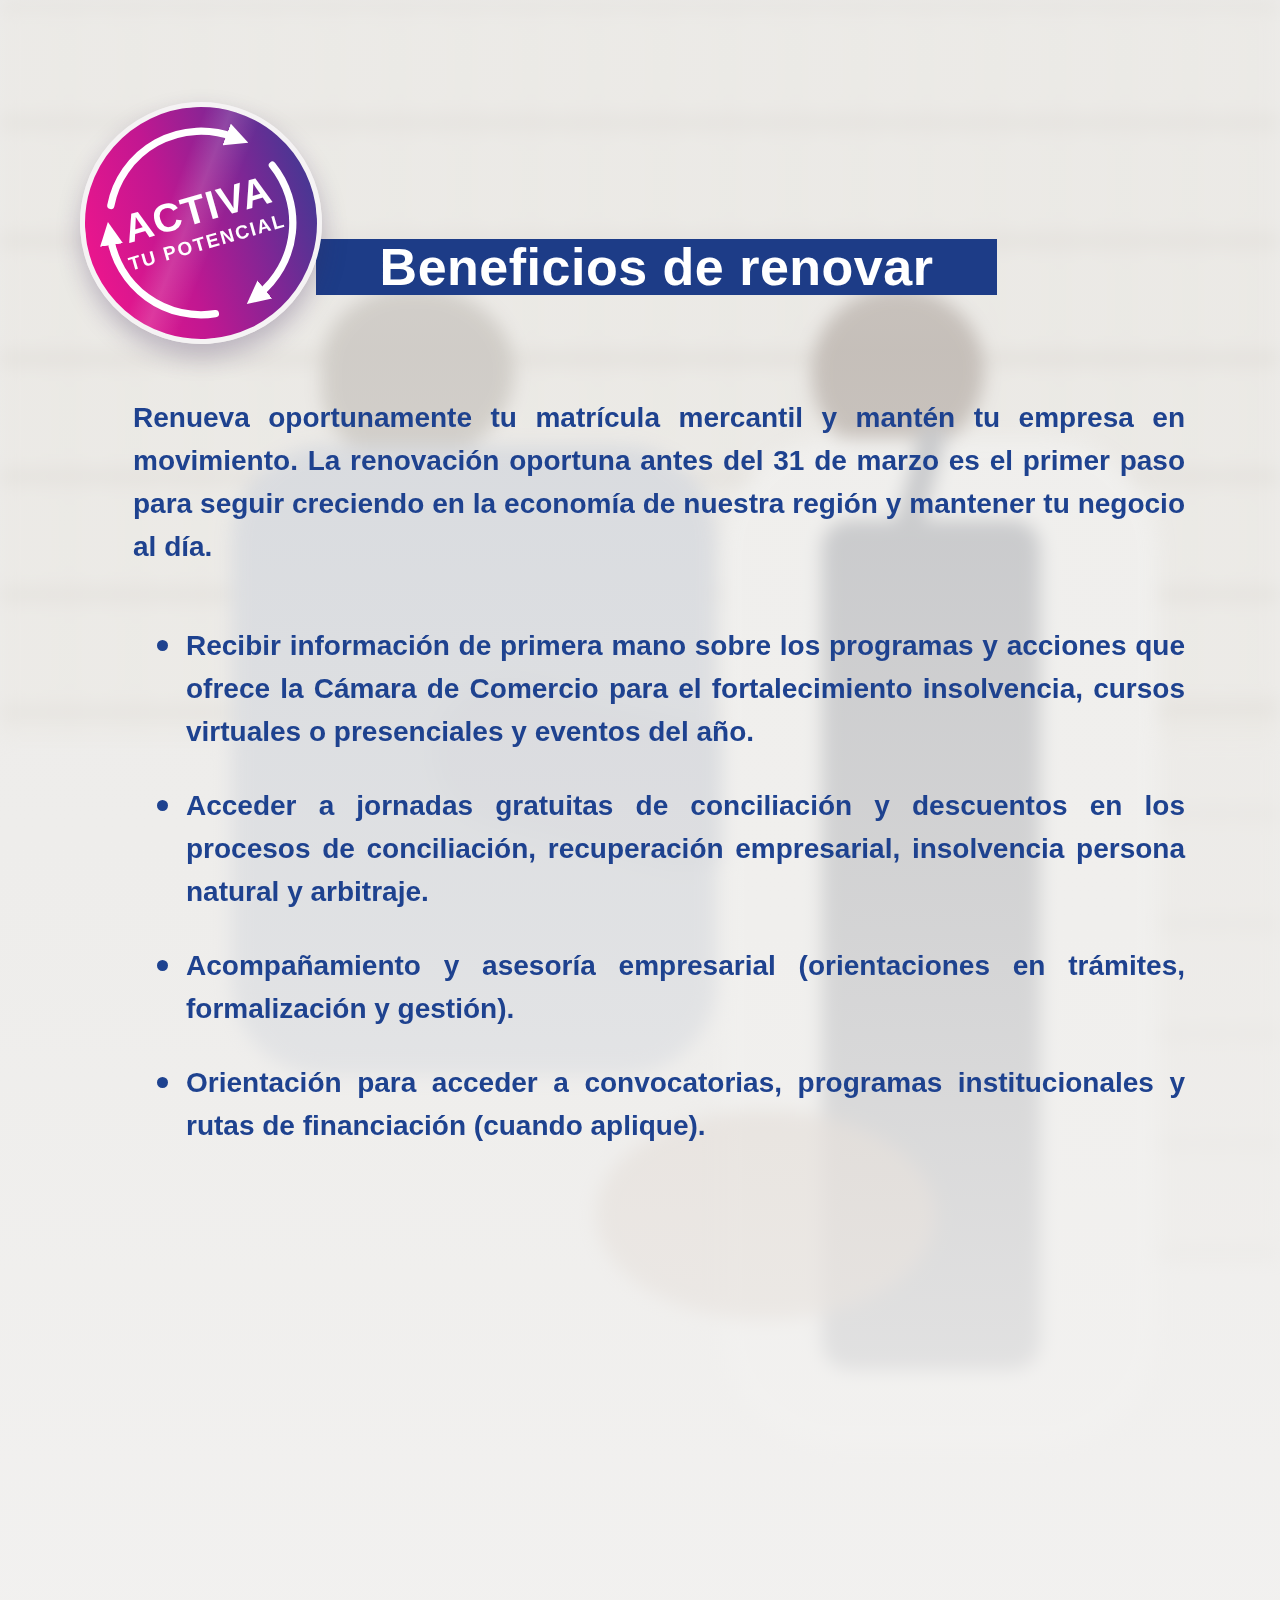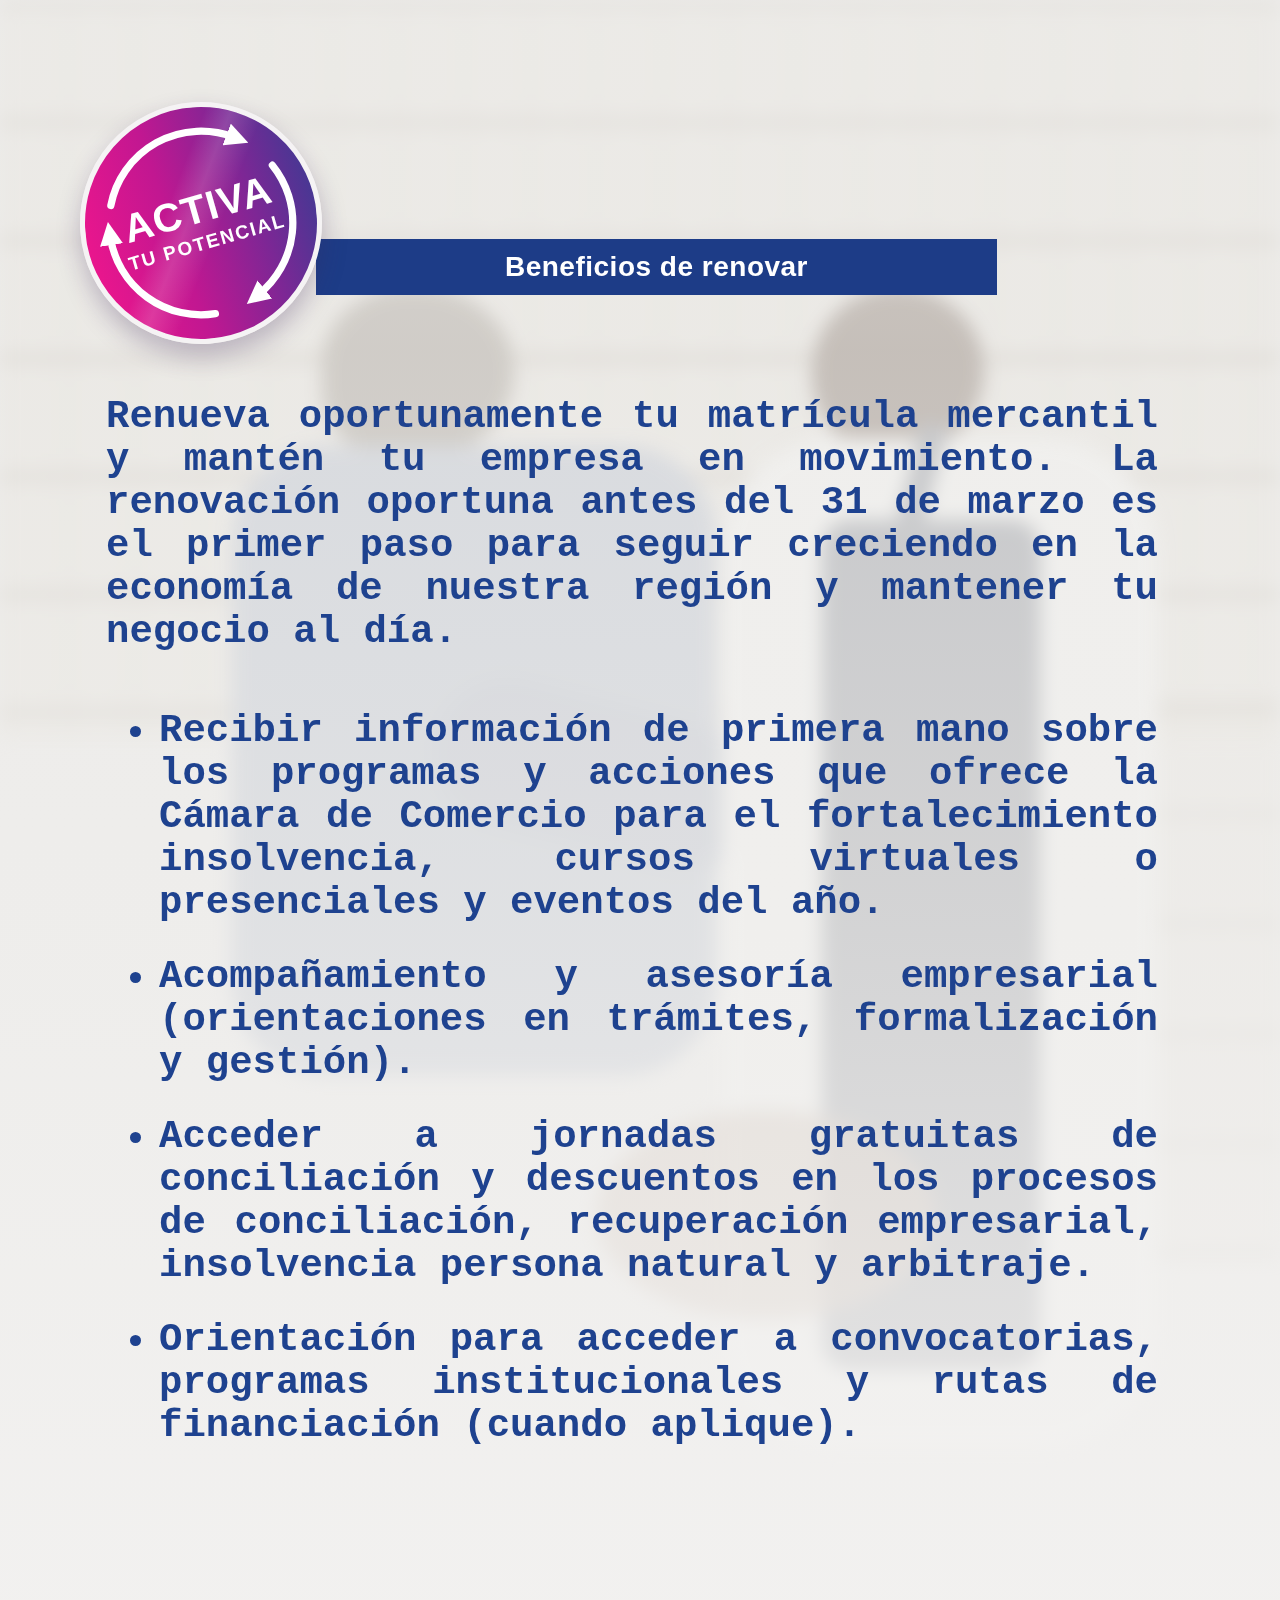--- a/index.html
+++ b/index.html
@@ -58,28 +58,27 @@
     text-align:center; color:#ffffff;
   }
   .badge-line1 { font-size:40px; font-weight:800; letter-spacing:1px; line-height:1; }
   .badge-line2 { font-size:19px; font-weight:800; letter-spacing:1.8px; line-height:1; margin-top:5px; }
 
   
   .banner {
     position:absolute; left:316px; top:239px; width:681px; height:56px; z-index:3;
     background:#1d3c87; display:flex; align-items:center; justify-content:center;
   }
-  .banner-title { margin:0; color:#ffffff; font-size:28px; font-weight:800; letter-spacing:.5px; }
+  .banner-title { margin:0; color:#ffffff; font-size:52px; font-weight:800; letter-spacing:.5px; }
 
   
   .content {
-    position:absolute; left:106px; top:396px; width:1052px; z-index:3;
-    color:#1e428f; font-weight:700; font-size:39px; line-height:43px;
+    position:absolute; left:133px; top:396px; width:1052px; z-index:3;
+    color:#1e428f; font-weight:700; font-size:28px; line-height:43px;
     text-align:justify;
-    font-family:Liberation Mono, monospace;
   }
   .content p { margin:0; }
   .para2 { margin-top:30px; }
   .benefits { list-style:none; margin:56px 0 0 0; padding:0; }
   .benefits li { position:relative; padding-left:53px; margin-bottom:31px; text-align:justify; }
   .benefits li:last-child { margin-bottom:4px; }
   .dot { position:absolute; left:24px; top:16px; width:11px; height:11px; border-radius:50%; background:#1e428f; }
 </style>
 </head>
 <body>
@@ -126,25 +125,25 @@
   <div class="content">
     <p class="para1">Renueva oportunamente tu matrícula mercantil y mantén tu empresa en movimiento. La renovación oportuna antes del 31 de marzo es el primer paso para seguir creciendo en la economía de nuestra región y mantener tu negocio al día.</p>
 
     <ul class="benefits">
       <li>
         <span class="dot"></span>
         <span>Recibir información de primera mano sobre los programas y acciones que ofrece la Cámara de Comercio para el fortalecimiento insolvencia, cursos virtuales o presenciales y eventos del año.</span>
       </li>
       <li>
         <span class="dot"></span>
-        <span>Acompañamiento y asesoría empresarial (orientaciones en trámites, formalización y gestión).</span>
+        <span>Acceder a jornadas gratuitas de conciliación y descuentos en los procesos de conciliación, recuperación empresarial, insolvencia persona natural y arbitraje.</span>
       </li>
       <li>
         <span class="dot"></span>
-        <span>Acceder a jornadas gratuitas de conciliación y descuentos en los procesos de conciliación, recuperación empresarial, insolvencia persona natural y arbitraje.</span>
+        <span>Acompañamiento y asesoría empresarial (orientaciones en trámites, formalización y gestión).</span>
       </li>
       <li>
         <span class="dot"></span>
         <span>Orientación para acceder a convocatorias, programas institucionales y rutas de financiación (cuando aplique).</span>
       </li>
     </ul>
   </div>
 
 </div>
 

